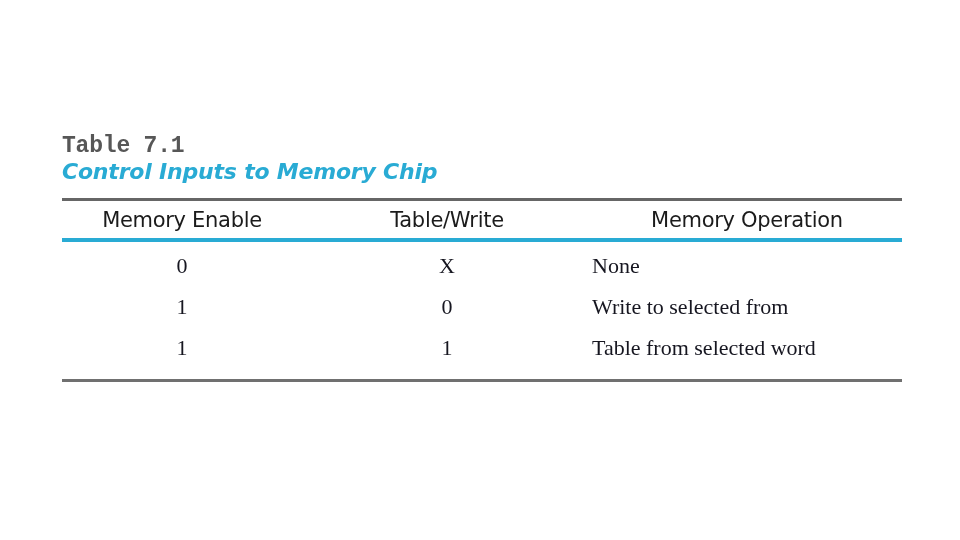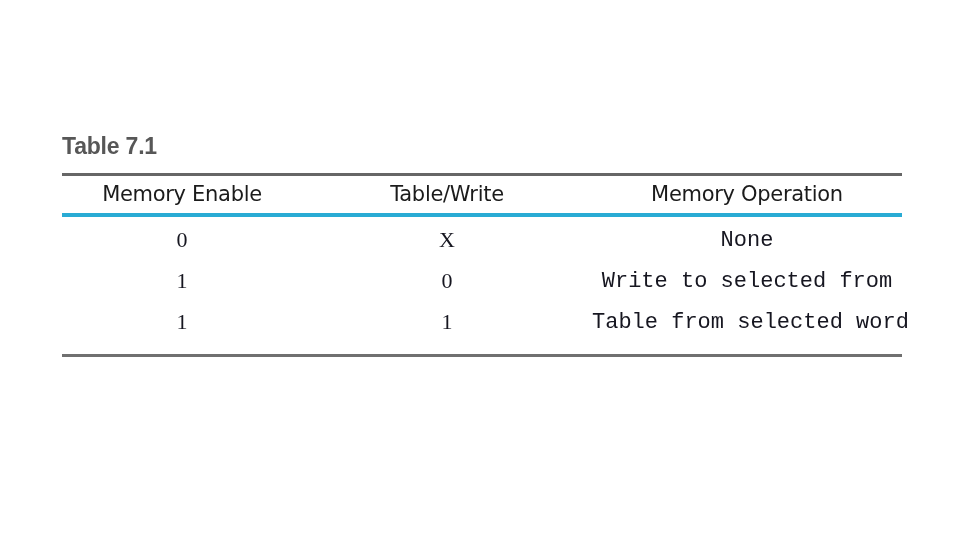--- a/index.html
+++ b/index.html
@@ -21,21 +21,21 @@
     left: 62px;
     top: 134px;
     width: 840px;
   }
 
   
   .caption-block {
     padding-bottom: 5px;
   }
   .table-number {
-    font-family: Liberation Sans, sans-serif;
+    font-family: Liberation Mono, monospace;
     font-size: 23px;
     font-weight: bold;
     color: #575757;
     letter-spacing: -0.2px;
     line-height: 1.08;
     white-space: nowrap;
   }
   .table-caption {
     font-family: "DejaVu Sans", sans-serif;
     font-size: 22px;
@@ -97,31 +97,32 @@
   tbody td {
     height: 41px;
     vertical-align: middle;
     font-family: "Liberation Serif", "DejaVu Serif", serif;
     font-size: 22px;
     color: #161620;
     white-space: nowrap;
   }
   td.c-a { text-align: center; padding-left: 4px; }
   td.c-b { text-align: center; padding-left: 0px; }
-  td.c-c { text-align: center;   padding-left: 24px; font-family: Liberation Mono, monospace; }
+  td.c-c { text-align: left;   padding-left: 24px; }
 
   tbody tr:first-child td { padding-top: 3px; }
 </style>
 </head>
 <body>
 
 <div id="table-figure">
 
   <div class="caption-block">
     <div class="table-number">Table 7.1</div>
+    <div class="table-caption">Control Inputs to Memory Chip</div>
   </div>
 
   <div class="rule-top"></div>
 
   <table class="data-table">
     <colgroup>
       <col class="col-a">
       <col class="col-b">
       <col class="col-c">
     </colgroup>

